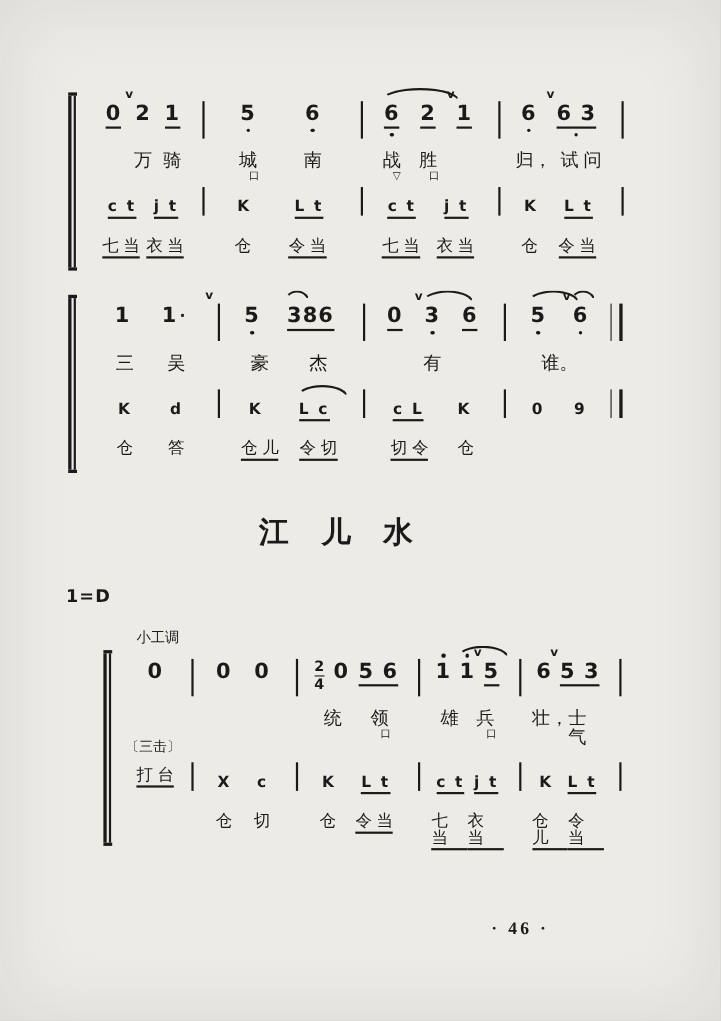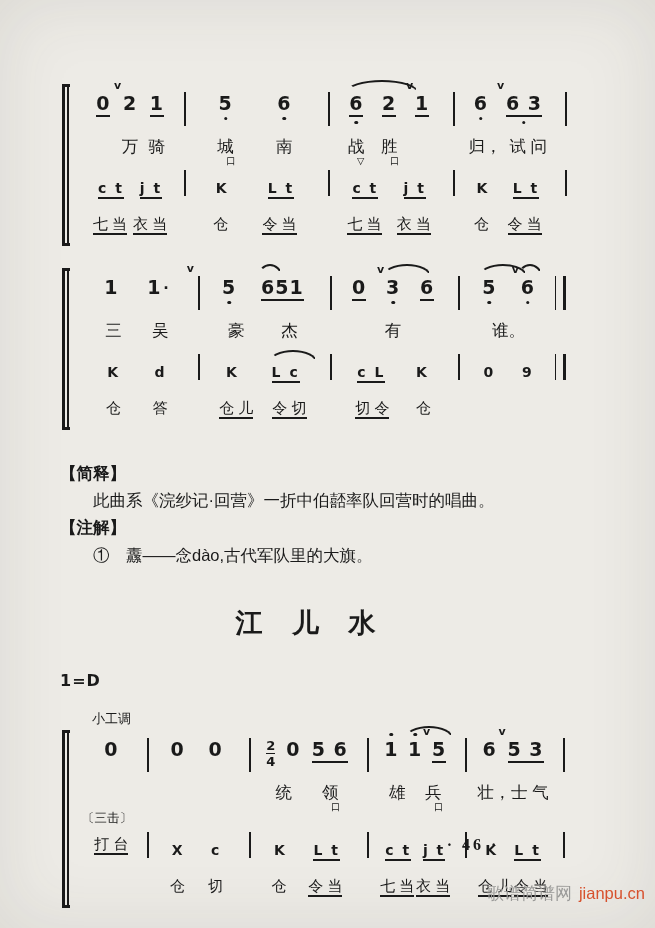--- a/index.html
+++ b/index.html
@@ -3,21 +3,21 @@
 <meta charset="utf-8">
 <style>
   html,body{margin:0;padding:0;background:#d8d6d2;}
   .page{position:relative;width:655px;height:928px;background:#edebe6;overflow:hidden;
         box-shadow:inset 0 0 70px rgba(60,55,45,.10);
         font-family:"Liberation Sans",sans-serif;color:#1a1a1a;}
   
   .system{position:relative;display:flex;align-items:stretch;}
   .sys1{margin:84px 88px 0 62px;}
   .sys2{margin:22px 92px 0 62px;}
-  .sys3{margin:40px 90px 0 62px;}
+  .sys3{margin:40px 90px 0 94px;}
   .bracket{width:8px;margin-right:10px;border-top:3px solid #1a1a1a;border-bottom:3px solid #1a1a1a;position:relative;flex:0 0 8px;}
   .bracket::before{content:"";position:absolute;left:0;top:0;bottom:0;width:3px;background:#1a1a1a;}
   .bracket::after{content:"";position:absolute;left:5px;top:0;bottom:0;width:1.5px;background:#1a1a1a;}
   .measures{display:flex;flex:1;}
   .meas{position:relative;display:flex;flex-direction:column;flex-basis:0;padding-right:6px;}
   .r{display:flex;justify-content:space-around;align-items:flex-start;}
   .r-mel{height:44px;padding:10px 10px 0;}
   .r-lyr{height:34px;padding:0 10px;}
   .r-perc{height:34px;padding:8px 10px 0;}
   .r-syl{height:30px;padding:2px 10px 0;}
@@ -174,21 +174,21 @@
             <span class="tok syl"><span class="txt">答</span></span>
           </div>
           <div class="mbar mbar-mel">
             <span class="v">v</span>
           </div>
           <div class="mbar mbar-perc"></div>
         </div>
         <div class="meas" style="flex-grow: 1.5;">
           <div class="r r-mel">
             <span class="tok mel"><span class="txt">5</span><span class="db"></span></span>
-            <span class="tok mel"><span class="txt u">651</span><span class="arc" style="width: 24px;"></span></span>
+            <span class="tok mel"><span class="txt u">386</span><span class="arc" style="width: 24px;"></span></span>
           </div>
           <div class="r r-lyr">
             <span class="tok lyr"><span class="txt">豪</span></span>
             <span class="tok lyr"><span class="txt">杰</span></span>
           </div>
           <div class="r r-perc">
             <span class="tok perc"><span class="txt">K</span></span>
             <span class="tok perc"><span class="txt u">L c</span><span class="arc" style="width: 48px;"></span></span>
           </div>
           <div class="r r-syl">
@@ -230,26 +230,20 @@
             <span class="tok perc"><span class="txt">0</span></span>
             <span class="tok perc"><span class="txt">9</span></span>
           </div>
           <div class="r r-syl"></div>
           <div class="mbar mbar-mel fin"></div>
           <div class="mbar mbar-perc fin"></div>
         </div>
       </div>
     </div>
 
-  <div class="ann">
-    <div class="hdr">【简释】</div>
-    <div class="body">此曲系《浣纱记·回营》一折中伯嚭率队回营时的唱曲。</div>
-    <div class="hdr">【注解】</div>
-    <div class="body">①　纛——念dào,古代军队里的大旗。</div>
-  </div>
 
   <div class="title">江 儿 水</div>
 
   <div class="key">1=D</div>
 
   <div class="system sys3">
       <div class="bracket"></div>
       <span class="toplab">小工调</span>
       <span class="midlab">〔三击〕</span>
       <div class="measures">
@@ -344,17 +338,14 @@
             <span class="tok syl"><span class="txt u">令 当</span></span>
           </div>
           <div class="mbar mbar-mel"></div>
           <div class="mbar mbar-perc"></div>
         </div>
       </div>
     </div>
 
   <div class="pageno">· 46 ·</div>
 
-  <div class="wm">
-    <span class="wmn">歌谱简谱网</span><span class="wmu">jianpu.cn</span>
-  </div>
 
 </div>
 
 </body></html>

